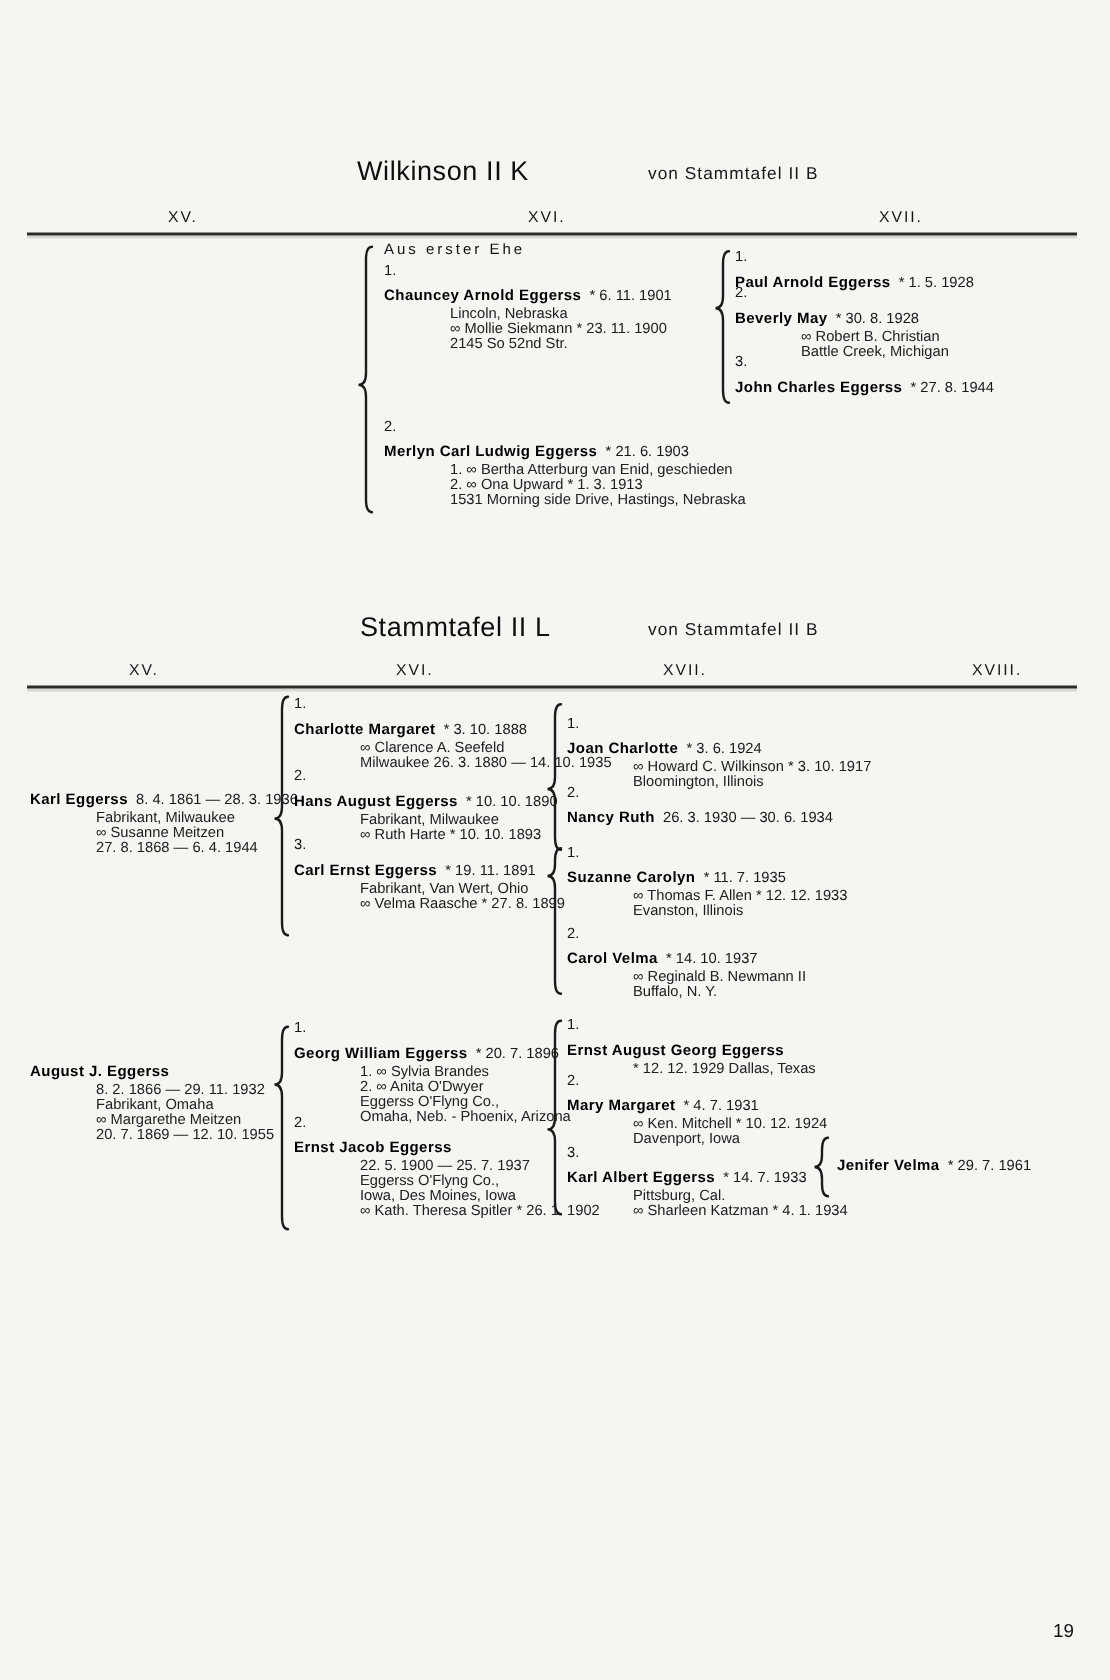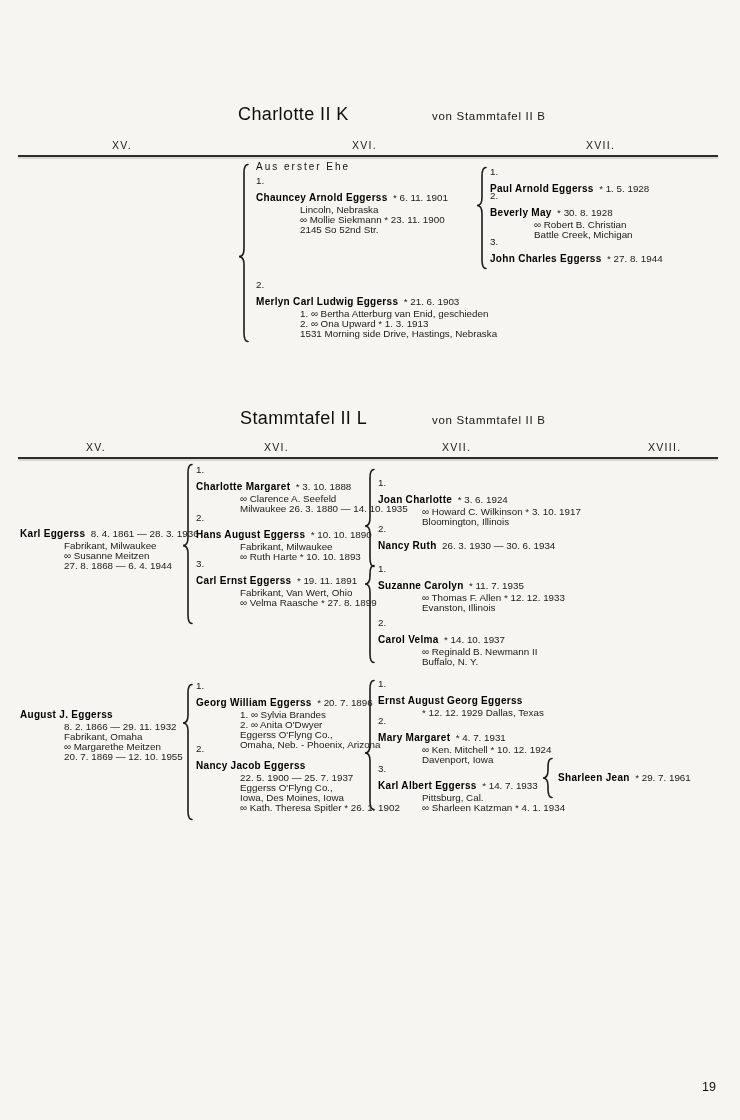--- a/index.html
+++ b/index.html
@@ -21,21 +21,21 @@
   .psuffix{font-size:9.8px;color:#181818;}
   .pline{font-size:9.8px;line-height:10px;color:#202020;margin-left:44px;}
   .pagenum{font-size:12.5px;color:#111;}
   .brace svg{display:block;}
 </style>
 </head>
 <body>
 
 <div class="page">
 
-  <div class="abs title" style="left:238px;top:104px;">Charlotte II K</div>
+  <div class="abs title" style="left:238px;top:104px;">Wilkinson II K</div>
   <div class="abs subtitle" style="left:432px;top:110px;">von Stammtafel II B</div>
 
   <div class="abs colhead" style="left:112px;top:139px;">XV.</div>
   <div class="abs colhead" style="left:352px;top:139px;">XVI.</div>
   <div class="abs colhead" style="left:586px;top:139px;">XVII.</div>
   <div class="abs rule" style="left:18px;top:155px;width:700px;"></div>
 
 
   <div class="abs brace" style="left:238px;top:163px;">
       <svg width="12" height="180" viewBox="0 0 12 180">
@@ -169,21 +169,21 @@
   <div class="abs person" style="left:196px;top:681px;">
       <div class="pnum">1.</div>
       <div class="pnameline"><span class="pname">Georg William Eggerss</span><span class="psuffix">&nbsp; * 20. 7. 1896</span></div>
       <div class="pline">1. ∞ Sylvia Brandes</div>
       <div class="pline">2. ∞ Anita O'Dwyer</div>
       <div class="pline">Eggerss O'Flyng Co.,</div>
       <div class="pline">Omaha, Neb. - Phoenix, Arizona</div>
     </div>
   <div class="abs person" style="left:196px;top:744px;">
       <div class="pnum">2.</div>
-      <div class="pnameline"><span class="pname">Nancy Jacob Eggerss</span></div>
+      <div class="pnameline"><span class="pname">Ernst Jacob Eggerss</span></div>
       <div class="pline">22. 5. 1900 — 25. 7. 1937</div>
       <div class="pline">Eggerss O'Flyng Co.,</div>
       <div class="pline">Iowa, Des Moines, Iowa</div>
       <div class="pline">∞ Kath. Theresa Spitler * 26. 1. 1902</div>
     </div>
 
   <div class="abs brace" style="left:364px;top:679px;">
       <svg width="12" height="132" viewBox="0 0 12 132">
         <path d="M 10 1.5 Q 6 1.5 6 10 L 6 65.92 Q 6 73.92 1 73.92 Q 6 73.92 6 81.92 L 6 122 Q 6 130.5 10 130.5" fill="none" stroke="#1b1b1b" stroke-width="1.6" stroke-linecap="round"></path>
       </svg>
@@ -205,17 +205,17 @@
       <div class="pline">Pittsburg, Cal.</div>
       <div class="pline">∞ Sharleen Katzman * 4. 1. 1934</div>
     </div>
 
   <div class="abs brace" style="left:542px;top:757px;">
       <svg width="12" height="42" viewBox="0 0 12 42">
         <path d="M 10 1.5 Q 6 1.5 6 10 L 6 13 Q 6 21 1 21 Q 6 21 6 29 L 6 32 Q 6 40.5 10 40.5" fill="none" stroke="#1b1b1b" stroke-width="1.6" stroke-linecap="round"></path>
       </svg>
     </div>
   <div class="abs person" style="left:558px;top:770px;">
-      <div class="pnameline"><span class="pname">Sharleen Jean</span><span class="psuffix">&nbsp; * 29. 7. 1961</span></div>
+      <div class="pnameline"><span class="pname">Jenifer Velma</span><span class="psuffix">&nbsp; * 29. 7. 1961</span></div>
     </div>
 
   <div class="abs pagenum" style="left:702px;top:1080px;">19</div>
 </div>
 
 </body></html>

